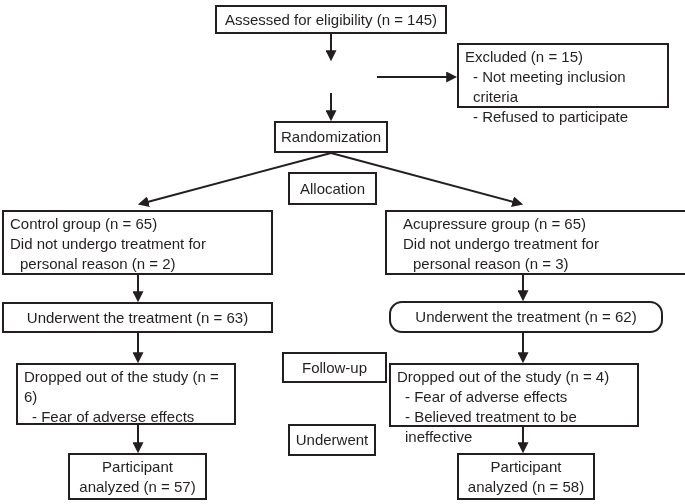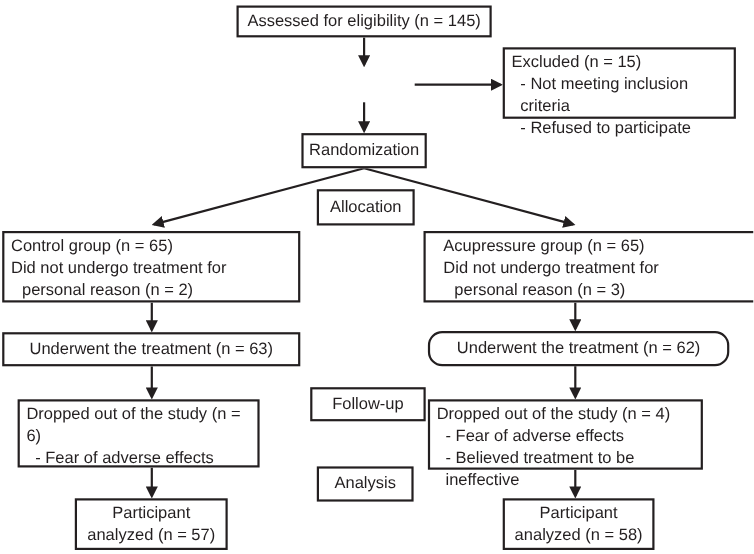--- a/index.html
+++ b/index.html
@@ -106,21 +106,21 @@
     <div class="reason">- Fear of adverse effects</div>
   </div>
 
   <div class="box leftal" style="left:389px; top:363px; width:250px; height:64px;">
     <div>Dropped out of the study (n = 4)</div>
     <div class="reason">- Fear of adverse effects</div>
     <div class="reason">- Believed treatment to be ineffective</div>
   </div>
 
   <div class="box center" style="left:288px; top:424px; width:88px; height:32px;">
-    <span>Analysis</span>
+    <span>Underwent</span>
   </div>
 
   <div class="box center" style="left:68px; top:453px; width:139px; height:47px;">
     <div>Participant</div>
     <div>analyzed (n = 57)</div>
   </div>
 
   <div class="box center" style="left:457px; top:453px; width:138px; height:47px;">
     <div>Participant</div>
     <div>analyzed (n = 58)</div>

